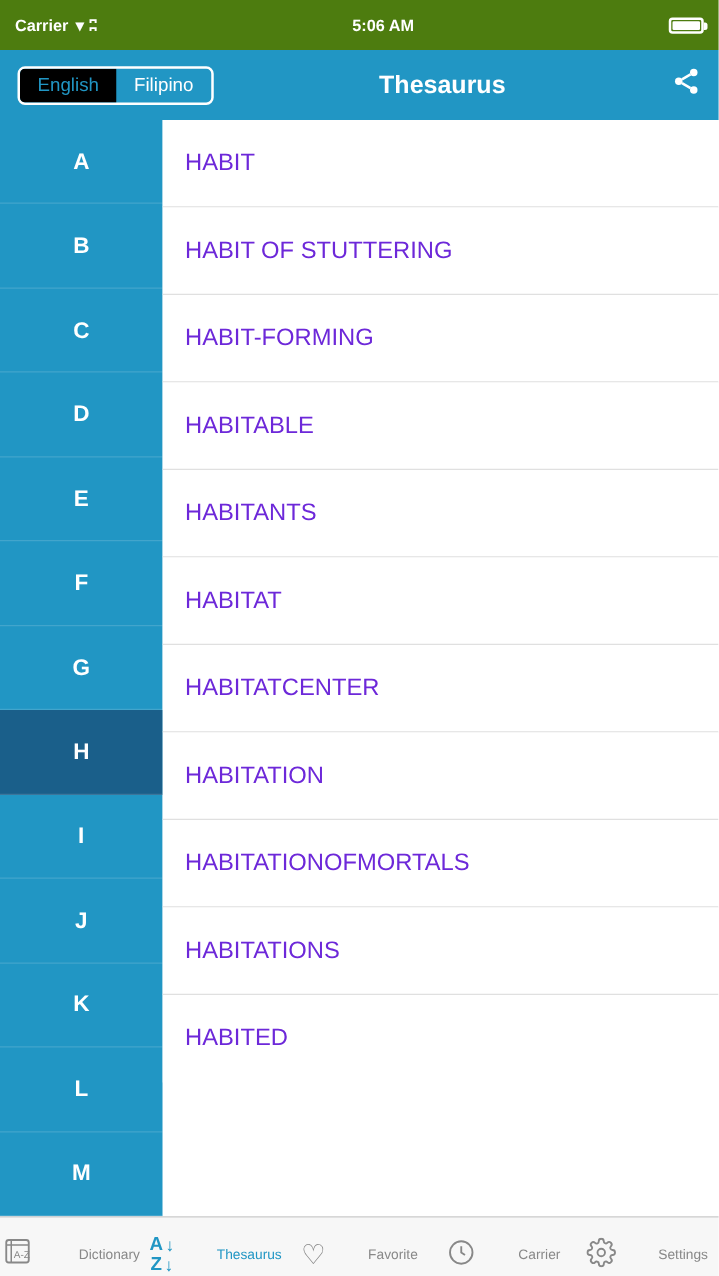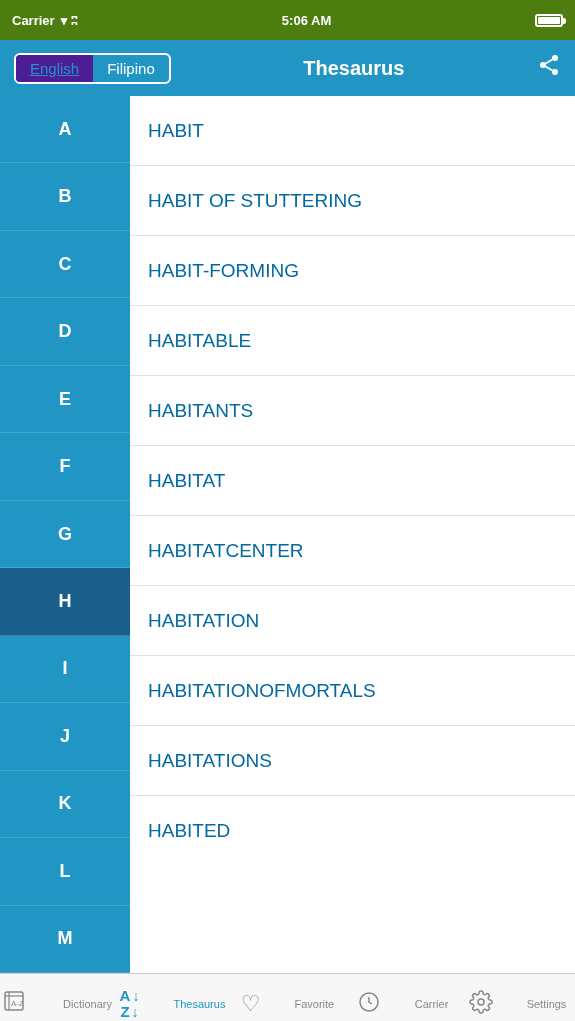--- a/index.html
+++ b/index.html
@@ -67,23 +67,22 @@
     .lang-btn {
       padding: 5px 14px;
       font-size: 15px;
       font-weight: 500;
       color: #fff;
       background: transparent;
       border: none;
       cursor: pointer;
     }
     .lang-btn.active {
-      background: #4c1d95;
+      background: #000000;
       color: #2196c4;
-      text-decoration: underline;
     }
     .header-title {
       flex: 1;
       text-align: center;
       color: #fff;
       font-size: 20px;
       font-weight: 600;
     }
     .share-btn {
       color: #fff;
@@ -136,21 +135,21 @@
       overflow: hidden;
     }
     .word-item {
       height: 70px;
       display: flex;
       align-items: center;
       padding: 0 18px;
       border-bottom: 1px solid #e0e0e0;
       font-size: 19px;
       font-weight: 500;
-      color: #0369a1;
+      color: #6d28d9;
       cursor: pointer;
       background: #fff;
     }
     .word-item:last-child {
       border-bottom: none;
     }
 
     
     .tab-bar {
       height: 60px;

